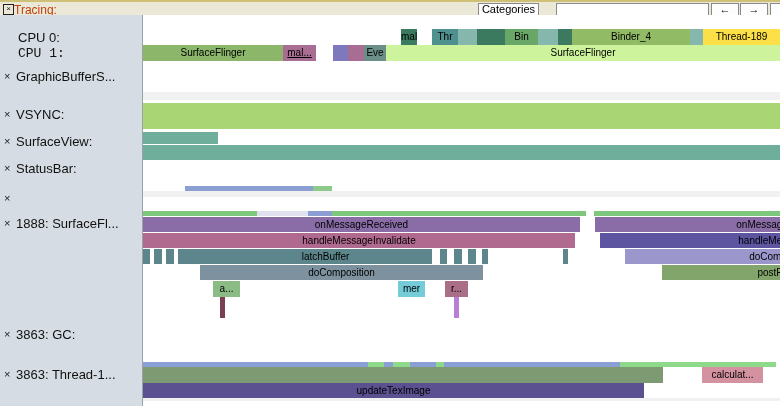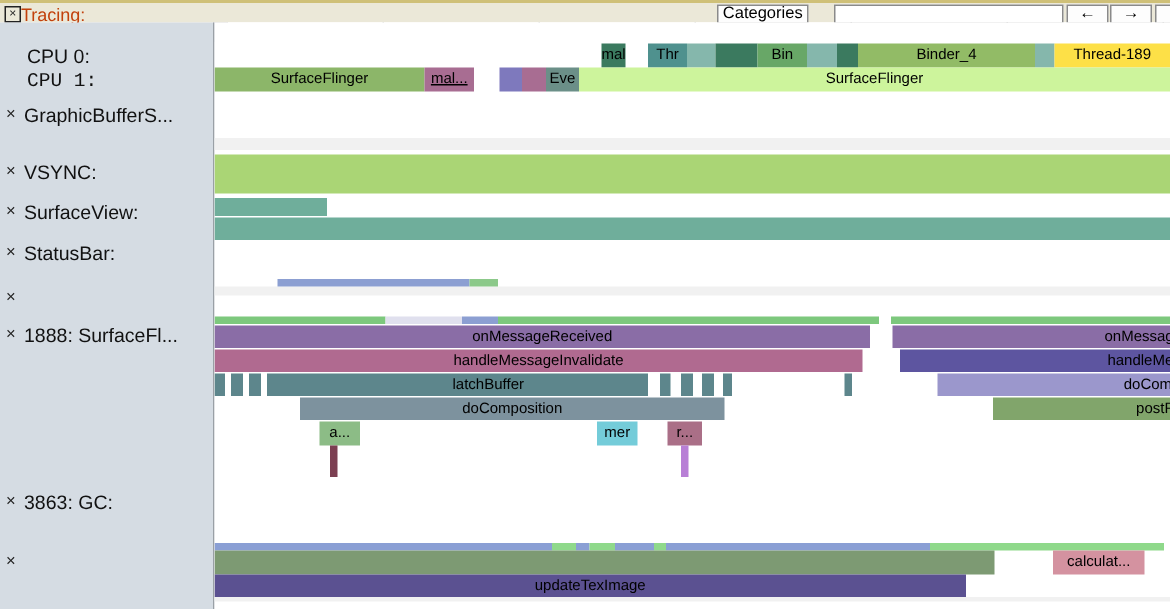--- a/index.html
+++ b/index.html
@@ -121,20 +121,21 @@
       <div class="side-row" style="top: 201px;">
         <span class="side-close">×</span>
         <span class="side-label">1888: SurfaceFl...</span>
       </div>
       <div class="side-row" style="top: 312px;">
         <span class="side-close">×</span>
         <span class="side-label">3863: GC:</span>
       </div>
       <div class="side-row" style="top: 352px;">
         <span class="side-close">×</span>
+        <span class="side-label">3863: Thread-1...</span>
       </div>
     </div>
 
   <div class="tracks" id="tracks">
       <div class="band" style="top: 77px; height: 8px;"></div>
       <div class="band" style="top: 176px; height: 6px;"></div>
       <div class="band" style="top: 383px; height: 3px;"></div>
       <div class="bar" style="left: 258px; top: 14px; width: 16px; height: 16px; line-height: 16px; background: rgb(59, 122, 95);">mal</div>
       <div class="bar" style="left: 289px; top: 14px; width: 26px; height: 16px; line-height: 16px; background: rgb(79, 145, 142);">Thr</div>
       <div class="bar" style="left: 315px; top: 14px; width: 19px; height: 16px; line-height: 16px; background: rgb(133, 183, 172);"></div>

